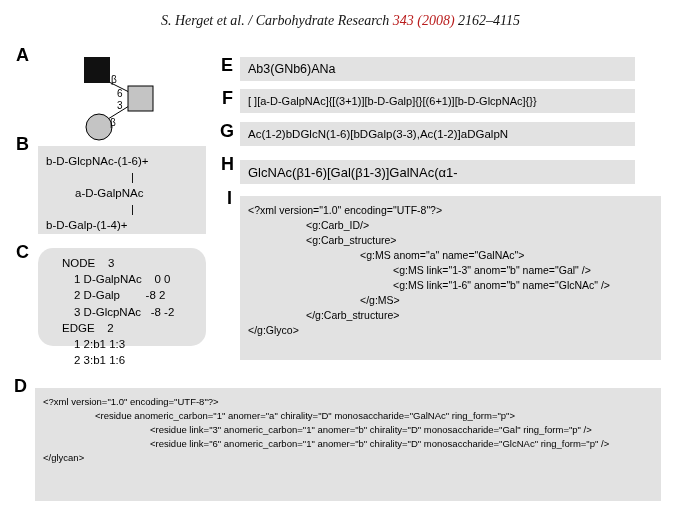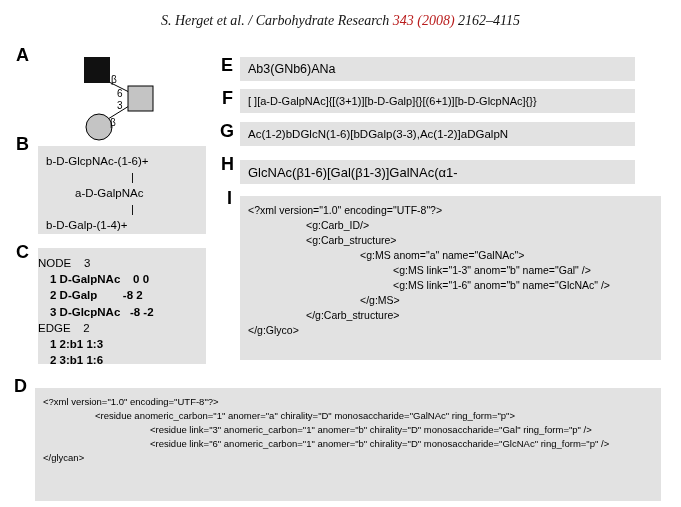--- a/index.html
+++ b/index.html
@@ -47,23 +47,23 @@
 
   .cl { white-space:pre; }
 
   
   .box-b { left:38px; top:146px; width:168px; height:88px; padding:7px 8px; font-size:11.5px; }
   .box-b .cl { line-height:16px; }
   .box-b .ind1 { padding-left:29px; }
   .box-b .ind2 { padding-left:85px; }
 
   
-  .box-c { left:38px; top:248px; width:168px; height:116px; padding:7px 0; font-size:11.5px; }
+  .box-c { left:38px; top:248px; width:168px; height:98px; padding:7px 24px; font-size:11.5px;border-radius:15px; }
   .box-c .cl { line-height:16.2px; }
-  .box-c .ind1 { padding-left:12px;font-weight:bold; }
+  .box-c .ind1 { padding-left:12px; }
 
   
   .box-d { left:35px; top:388px; width:626px; height:113px; padding:7px 8px; font-size:9.5px; }
   .box-d .cl { line-height:14.1px; }
   .box-d .ind1 { padding-left:52px; }
   .box-d .ind2 { padding-left:107px; }
 
   
   .bar {
     position:absolute; left:240px; width:395px; height:23px;

